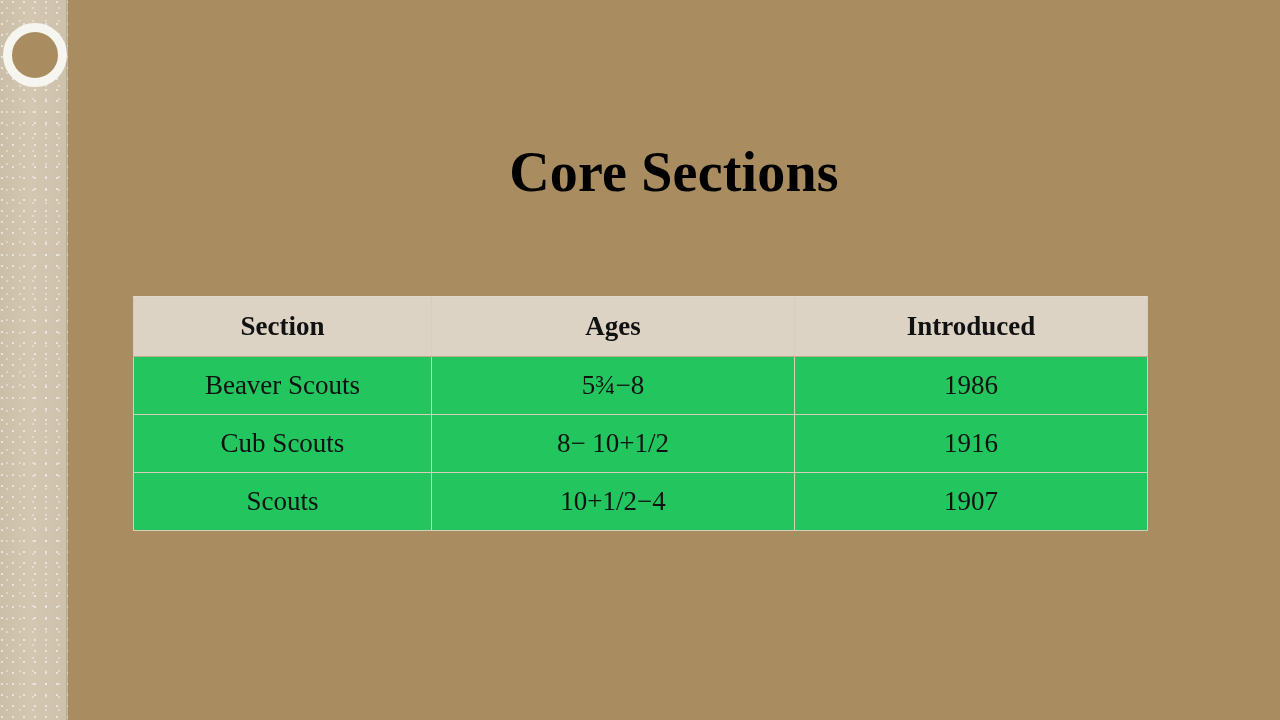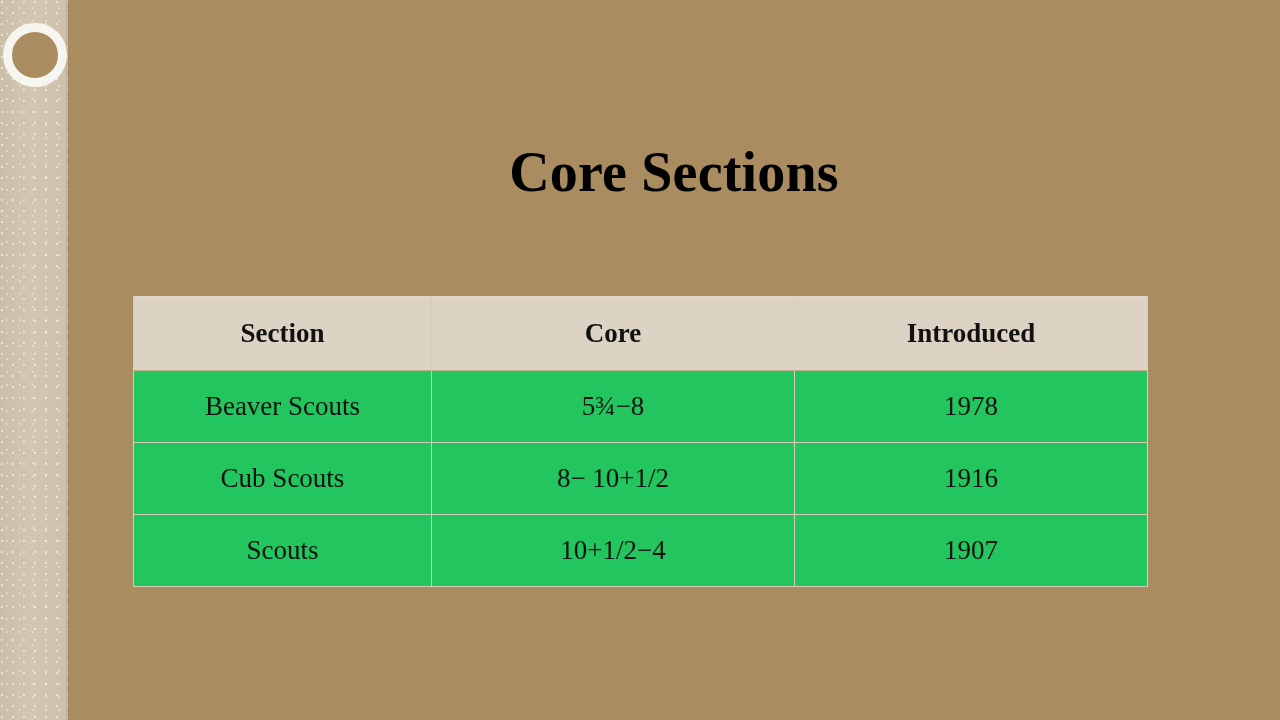--- a/index.html
+++ b/index.html
@@ -90,21 +90,21 @@
   table.core-table col.c-intro    { width: 353px; }
 
   table.core-table th,
   table.core-table td {
     text-align: center;
     vertical-align: middle;
     color: #111111;
     border-left: 1px solid #d8cebd;
     border-right: 1px solid #d8cebd;
     border-bottom: 1px solid #d6ccba;
-    padding: 8px;
+    padding: 1px;
   }
   table.core-table thead th {
     height: 57px;
     background: #ddd3c5;
     font-size: 27px;
     font-weight: bold;
     border-top: 1px solid #e2d9cc;
     border-bottom: 1px solid #bfae8c;
   }
   table.core-table tbody td {
@@ -135,29 +135,29 @@
   <div class="table-wrap">
     <table class="core-table">
       <colgroup>
         <col class="c-section">
         <col class="c-ages">
         <col class="c-intro">
       </colgroup>
       <thead>
         <tr>
           <th>Section</th>
-          <th>Core</th>
+          <th>Ages</th>
           <th>Introduced</th>
         </tr>
       </thead>
       <tbody>
         <tr>
           <td>Beaver Scouts</td>
           <td>5¾−8</td>
-          <td class="year">1978</td>
+          <td class="year">1986</td>
         </tr>
         <tr>
           <td>Cub Scouts</td>
           <td>8− 10+1/2</td>
           <td class="year">1916</td>
         </tr>
         <tr>
           <td>Scouts</td>
           <td>10+1/2−4</td>
           <td class="year">1907</td>

